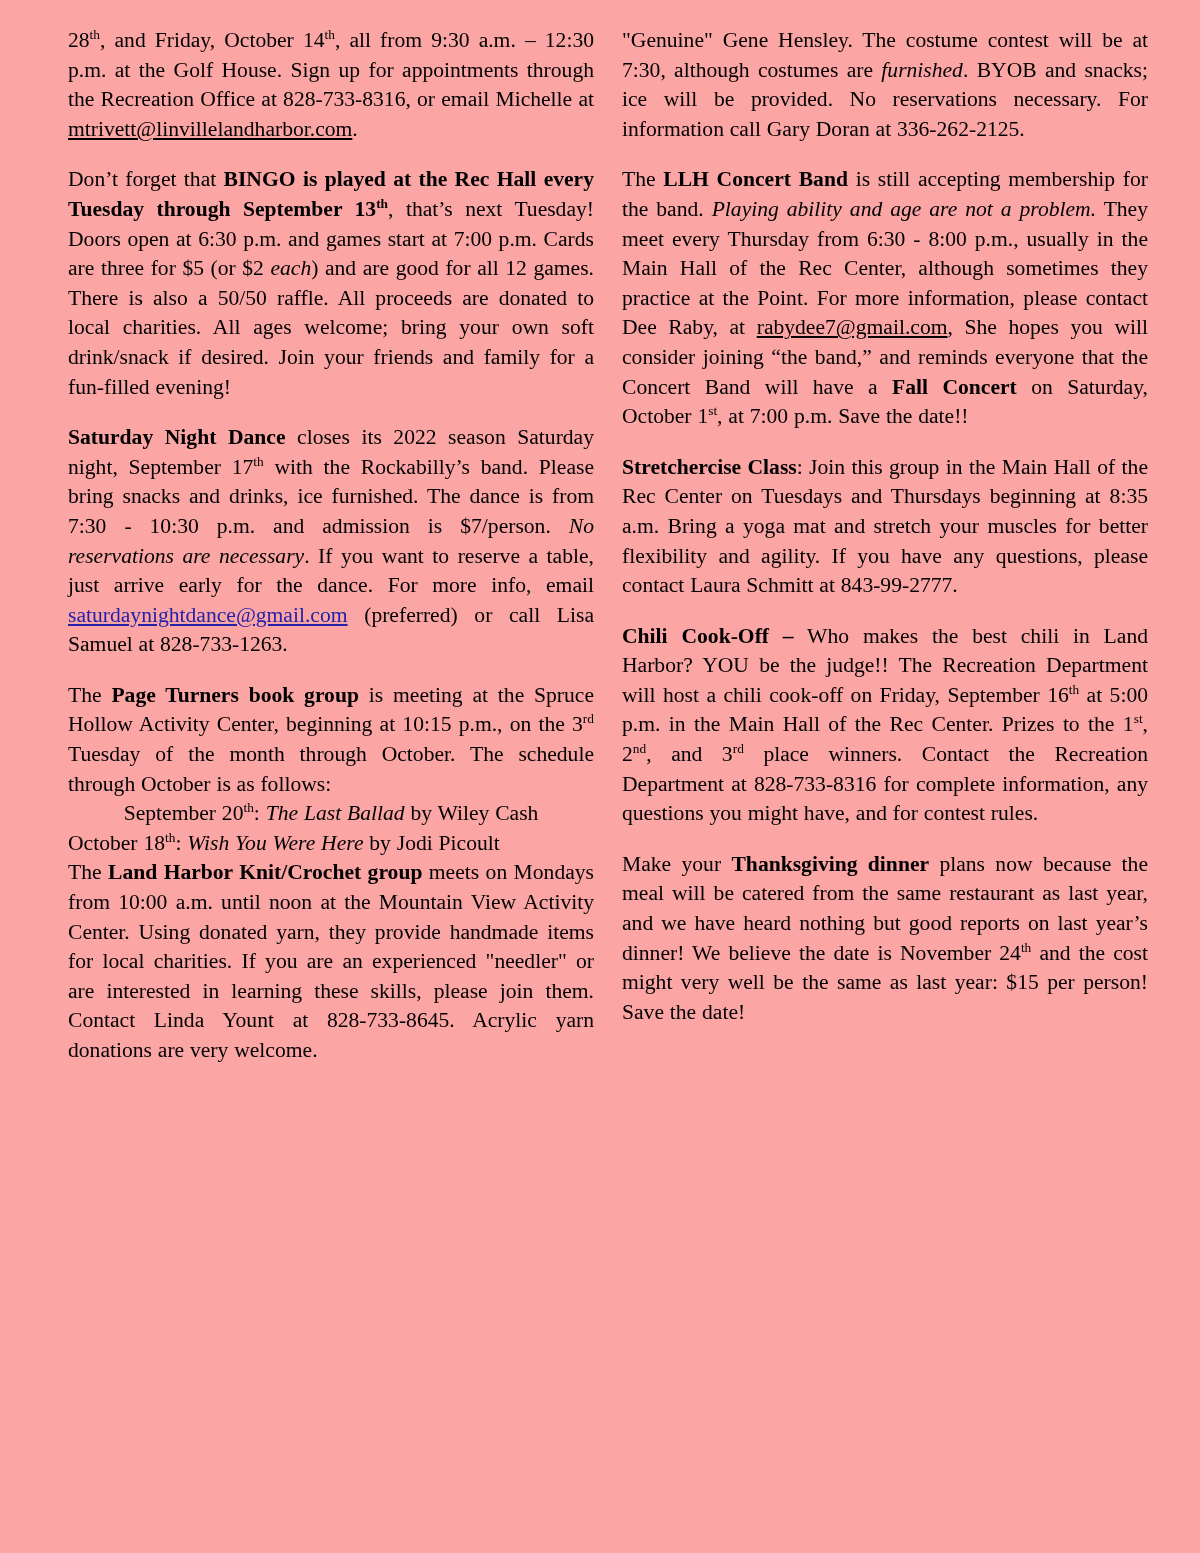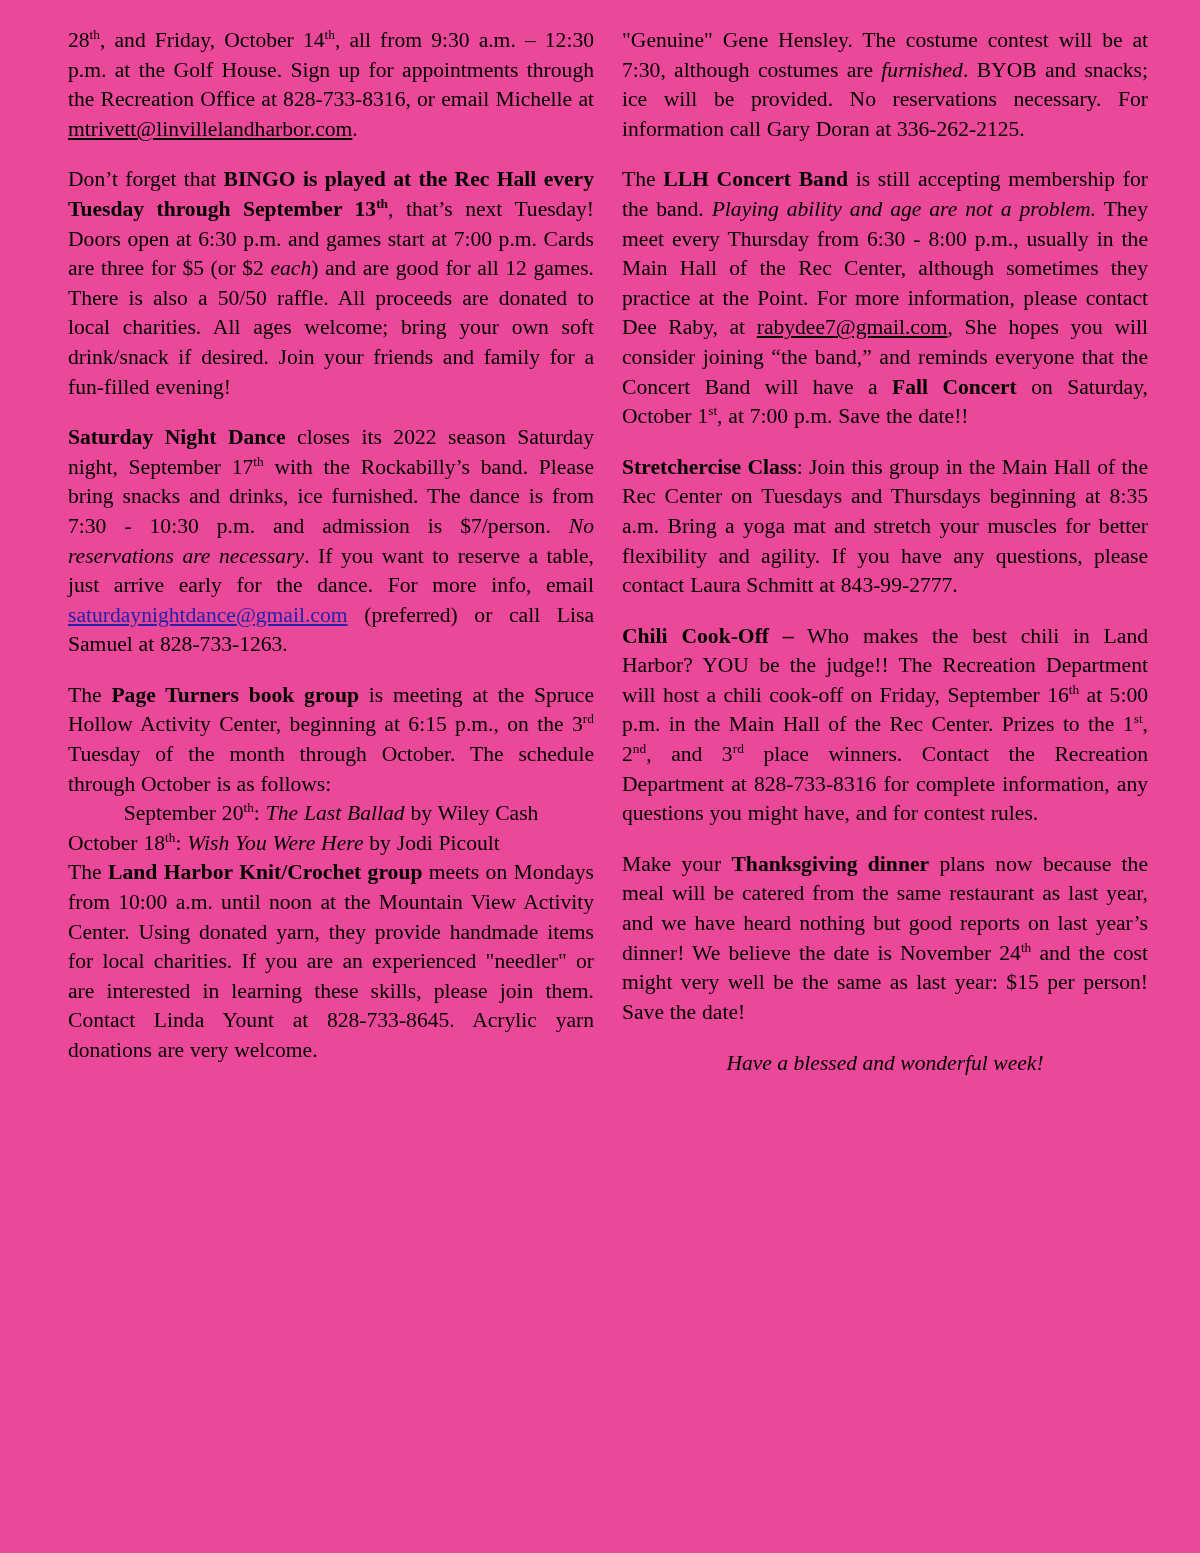--- a/index.html
+++ b/index.html
@@ -12,21 +12,21 @@
     height: 1553px;
     font-family: "Liberation Serif", "DejaVu Serif", serif;
     color: #000000;
   }
   .page {
     position: relative;
     width: 1200px;
     height: 1553px;
     box-sizing: border-box;
     padding: 26px 68px 10px 68px;
-    background: #ec4899;
+    background: #fca5a5;
   }
   .columns {
     display: flex;
     gap: 28px;
     align-items: flex-start;
   }
   .column {
     width: 526px;
     flex: 0 0 526px;
   }
@@ -71,29 +71,28 @@
 </head>
 <body>
 
 <div class="page">
   <div class="columns">
 
     <div class="column">
       <p class="para"><span>28</span><sup>th</sup><span>, and Friday, October 14</span><sup>th</sup><span>, all from 9:30 a.m. – 12:30 p.m. at the Golf House.  Sign up for appointments through the Recreation Office at 828-733-8316, or email Michelle at </span><span class="link-black">mtrivett@linvillelandharbor.com</span><span>.</span></p>
       <p class="para"><span>Don’t forget that  </span><span class="b">BINGO is played at the Rec Hall every Tuesday through September 13</span><sup class="b">th</sup><span>, that’s next Tuesday!   Doors open at 6:30 p.m. and games start at 7:00 p.m.  Cards are three for $5 (or $2 </span><span class="i">each</span><span>) and are good for all 12 games.  There is also a 50/50 raffle.  All proceeds are donated to local charities.  All ages welcome; bring your own soft drink/snack if desired. Join your friends and family for a fun-filled evening!</span></p>
       <p class="para"><span class="b">Saturday Night Dance</span><span> closes its 2022 season Saturday night, September 17</span><sup>th</sup><span> with the Rockabilly’s band.   Please bring snacks and drinks, ice furnished.  The dance is from 7:30 - 10:30 p.m. and admission is $7/person.  </span><span class="i">No reservations are necessary</span><span>.  If you want to reserve a table, just arrive early for the dance. For more info, email </span><span class="link-blue">saturdaynightdance@gmail.com</span><span> (preferred)  or call Lisa Samuel at 828-733-1263.</span></p>
-      <p class="para tight"><span>The </span><span class="b">Page Turners book group</span><span> is meeting  at the Spruce Hollow Activity Center, beginning at 6:15 p.m., on the 3</span><sup>rd</sup><span> Tuesday of the month through October.   The schedule through October is as follows:</span></p>
+      <p class="para tight"><span>The </span><span class="b">Page Turners book group</span><span> is meeting  at the Spruce Hollow Activity Center, beginning at 10:15 p.m., on the 3</span><sup>rd</sup><span> Tuesday of the month through October.   The schedule through October is as follows:</span></p>
       <p class="para tight nojust"><span>September 20</span><sup>th</sup><span>: </span><span class="i">The Last Ballad</span><span> by Wiley Cash</span></p>
       <p class="para tight"><span>October 18</span><sup>th</sup><span>:   </span><span class="i">Wish You Were Here</span><span> by Jodi Picoult</span></p>
       <p class="para"><span>The </span><span class="b">Land Harbor Knit/Crochet group</span><span> meets on Mondays from 10:00 a.m. until noon at the Mountain View Activity Center. Using donated yarn, they provide handmade items for local charities.  If you are an experienced "needler" or are interested in learning these skills, please join them.   Contact Linda Yount at 828-733-8645.  Acrylic yarn donations are very welcome.</span></p>
     </div>
 
     <div class="column">
       <p class="para"><span>"Genuine" Gene Hensley.  The costume contest will be at 7:30, although costumes are </span><span class="i">furnished</span><span>.  BYOB and snacks; ice will be provided.   No reservations necessary. For information call Gary Doran at 336-262-2125.</span></p>
       <p class="para"><span>The </span><span class="b">LLH Concert Band</span><span> is still accepting membership for the band. </span><span class="i">Playing ability and age are not a problem.</span><span>  They meet every Thursday from 6:30 - 8:00 p.m., usually in the Main Hall of the Rec Center, although sometimes they practice at the Point.  For more information, please contact Dee Raby, at </span><span class="link-black">rabydee7@gmail.com</span><span>,   She hopes you will consider joining “the band,” and reminds everyone that the Concert Band will have a </span><span class="b">Fall Concert</span><span> on Saturday, October 1</span><sup>st</sup><span>, at 7:00 p.m.  Save the date!!</span></p>
       <p class="para"><span class="b">Stretchercise Class</span><span>:  Join this group in the Main Hall of the Rec Center on Tuesdays and Thursdays beginning at 8:35 a.m.  Bring a yoga mat and stretch your muscles for better flexibility and agility.  If you have any questions, please contact Laura Schmitt at 843-99-2777.</span></p>
       <p class="para"><span class="b">Chili Cook-Off –</span><span> Who makes the best chili in Land Harbor?   YOU be the judge!!   The Recreation Department will host a chili cook-off on Friday, September 16</span><sup>th</sup><span> at 5:00 p.m. in the Main Hall of the Rec Center.  Prizes to the 1</span><sup>st</sup><span>, 2</span><sup>nd</sup><span>, and 3</span><sup>rd</sup><span> place winners.   Contact the Recreation Department at 828-733-8316 for complete information, any questions you might have, and for contest rules.</span></p>
       <p class="para"><span>Make your </span><span class="b">Thanksgiving dinner</span><span> plans now because the meal will be catered from the same restaurant as last year, and we have heard nothing but good reports on last year’s dinner!   We believe the date is November 24</span><sup>th</sup><span> and the cost might very well be the same as last year:  $15 per person!  Save the date!</span></p>
-      <p class="closing">Have a blessed and wonderful week!</p>
     </div>
 
   </div>
 </div>
 
 </body></html>

